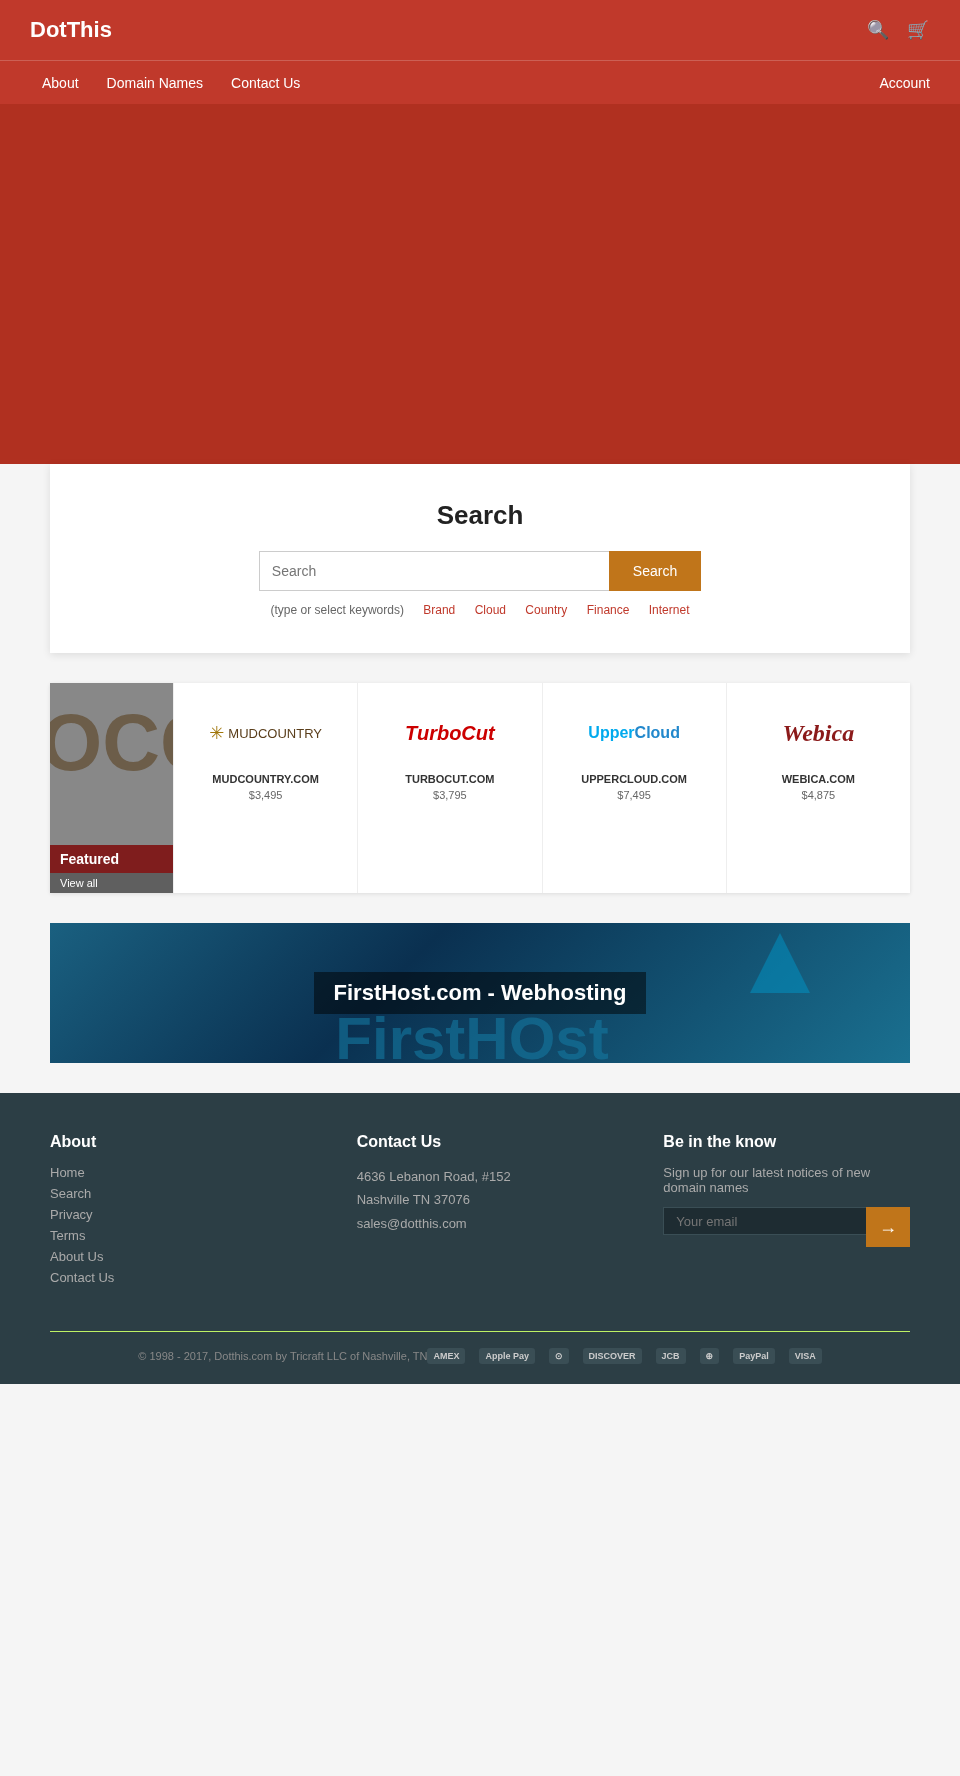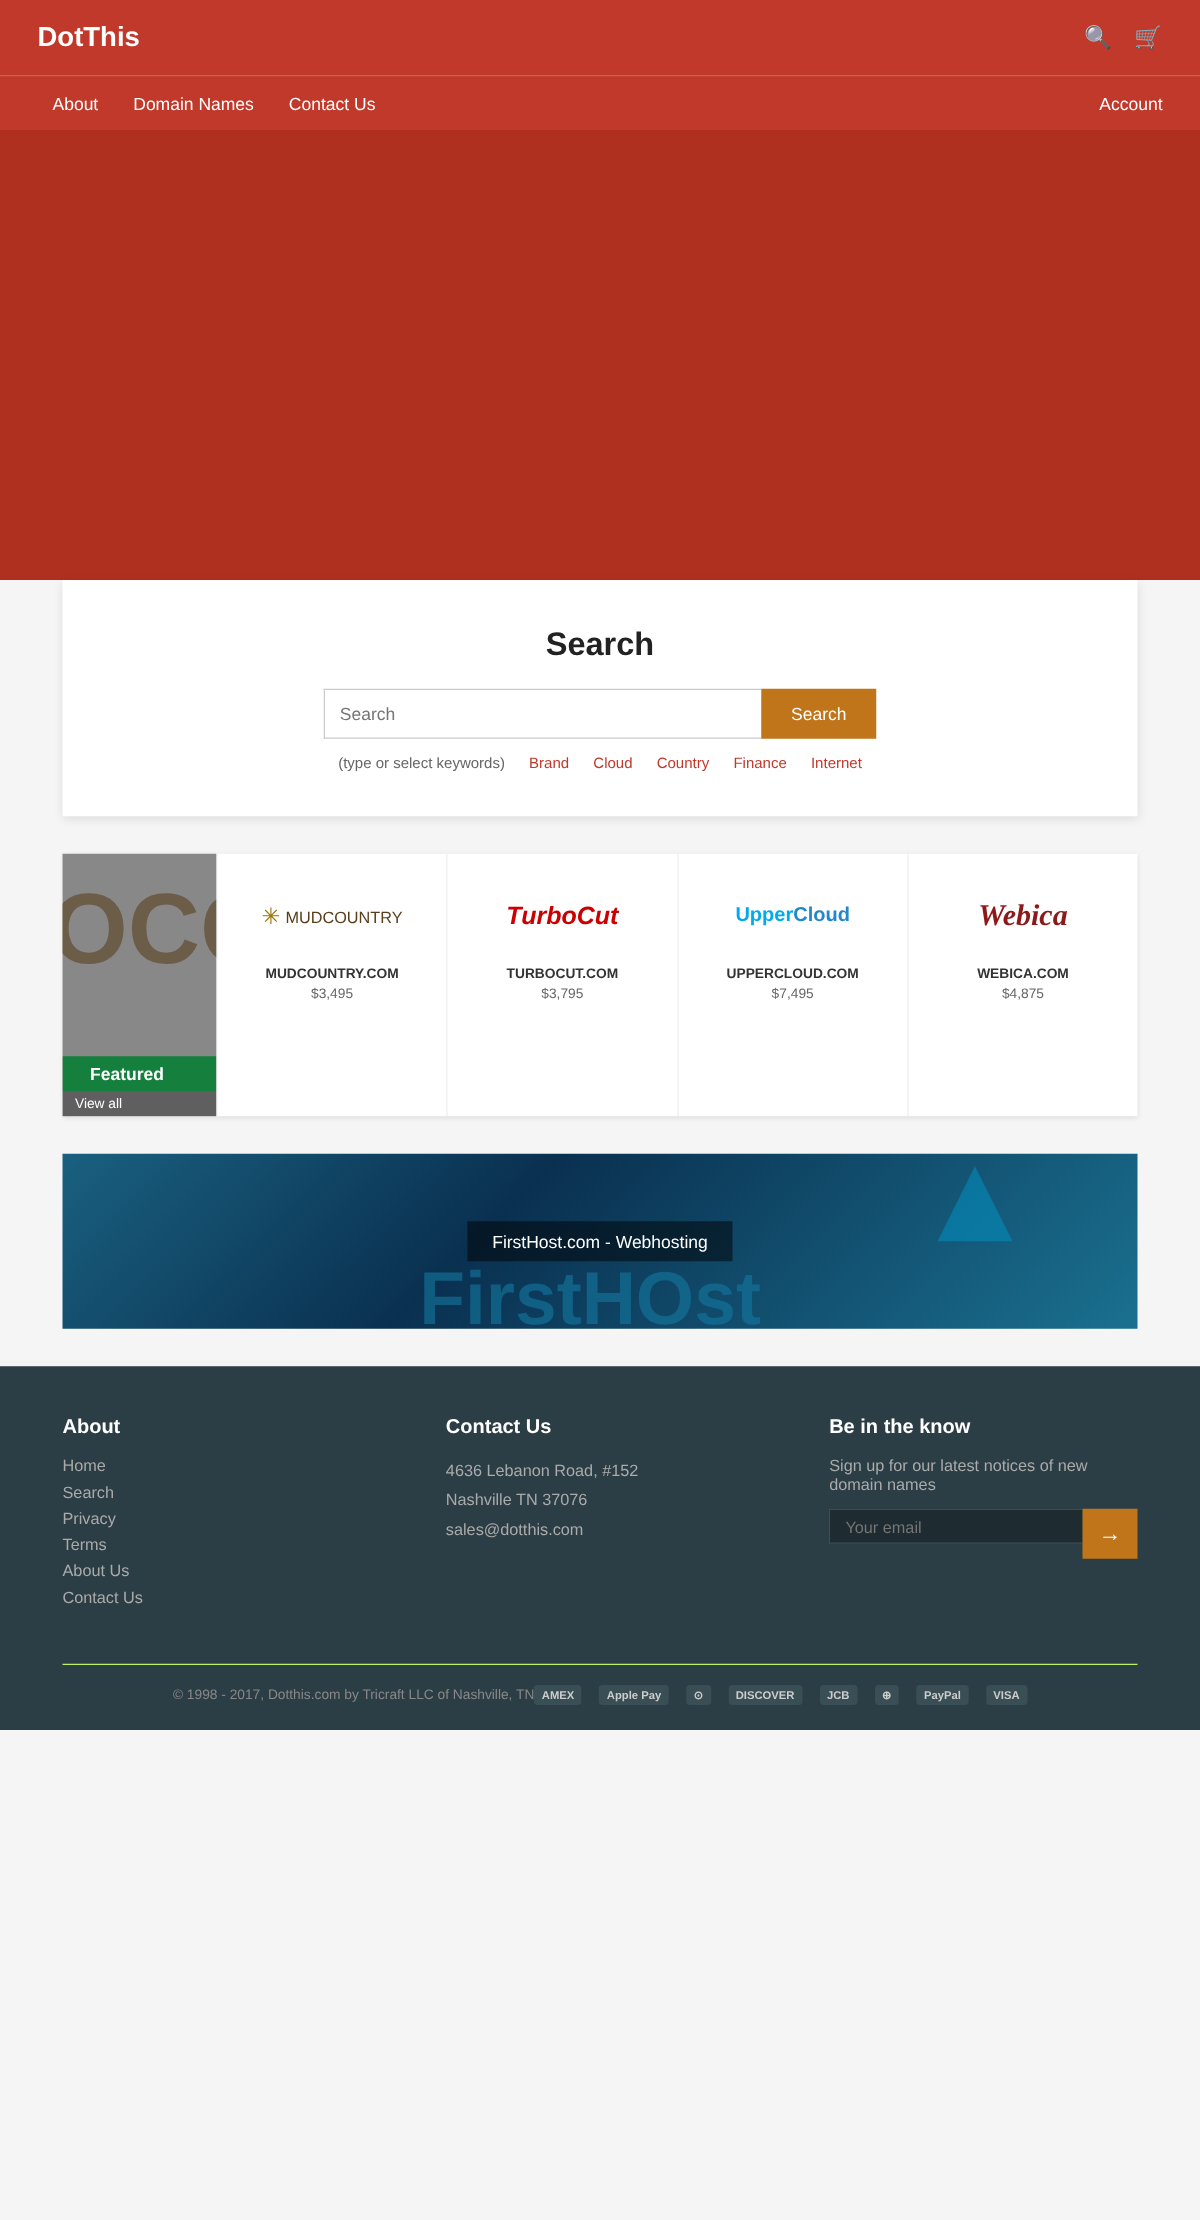--- a/index.html
+++ b/index.html
@@ -142,25 +142,25 @@
     .featured-bg-text {
       position: absolute;
       top: 20px;
       left: -10px;
       font-size: 80px;
       font-weight: bold;
       color: rgba(80,50,10,0.5);
       line-height: 1;
     }
     .featured-label {
-      background: #15803d;
+      background: #7f1d1d;
       color: white;
       font-size: 14px;
       font-weight: bold;
-      padding: 6px 22px;
+      padding: 6px 10px;
     }
     .view-all {
       background: rgba(0,0,0,0.3);
       color: white;
       font-size: 11px;
       padding: 4px 10px;
       cursor: pointer;
     }
     .product-card {
       flex: 1;
@@ -191,22 +191,22 @@
       background: linear-gradient(135deg, #1a6080 0%, #0a3050 40%, #1a7090 100%);
       height: 140px;
       display: flex;
       align-items: center;
       justify-content: center;
       position: relative;
       overflow: hidden;
     }
     .banner-text {
       color: white;
-      font-size: 14px;
-      font-weight: normal;
+      font-size: 22px;
+      font-weight: bold;
       background: rgba(0,0,0,0.5);
       padding: 8px 20px;
       z-index: 2;
     }
     .banner-large-text {
       position: absolute;
       bottom: -10px;
       left: 0;
       right: 16px;
       font-size: 60px;

